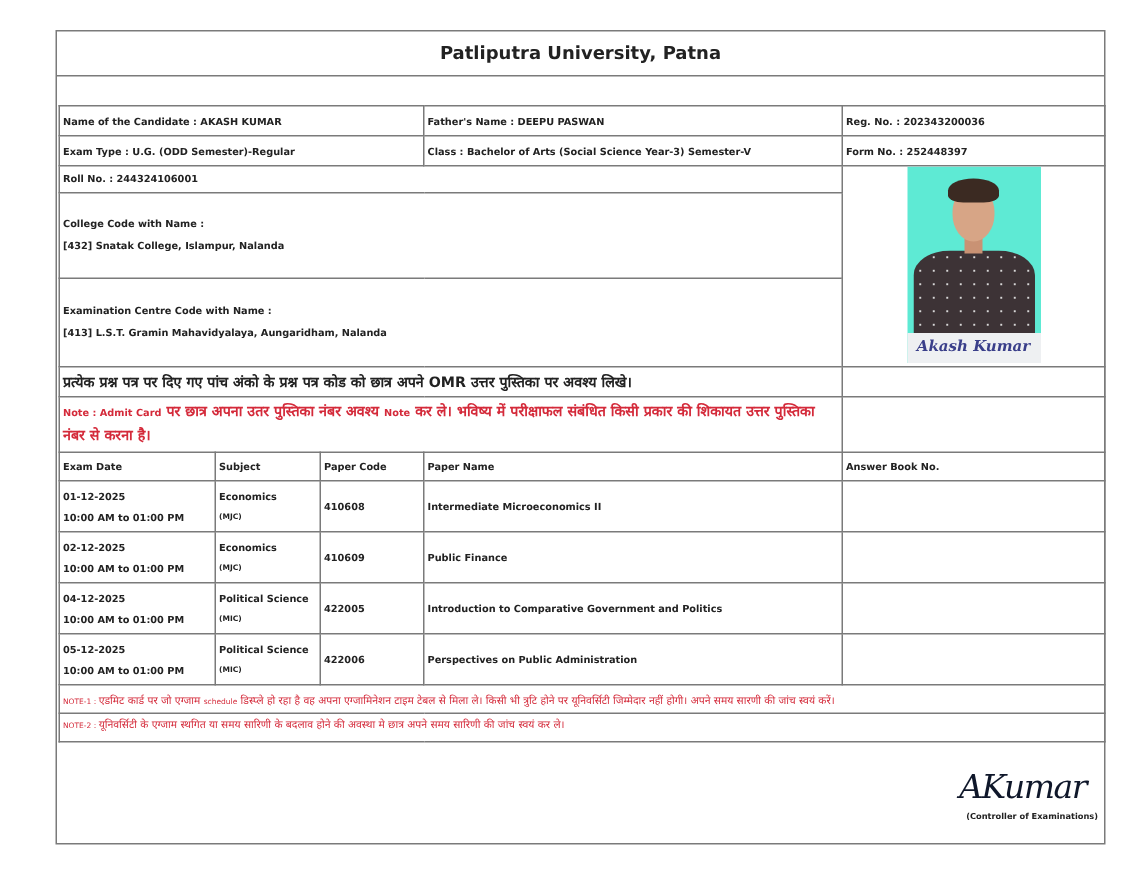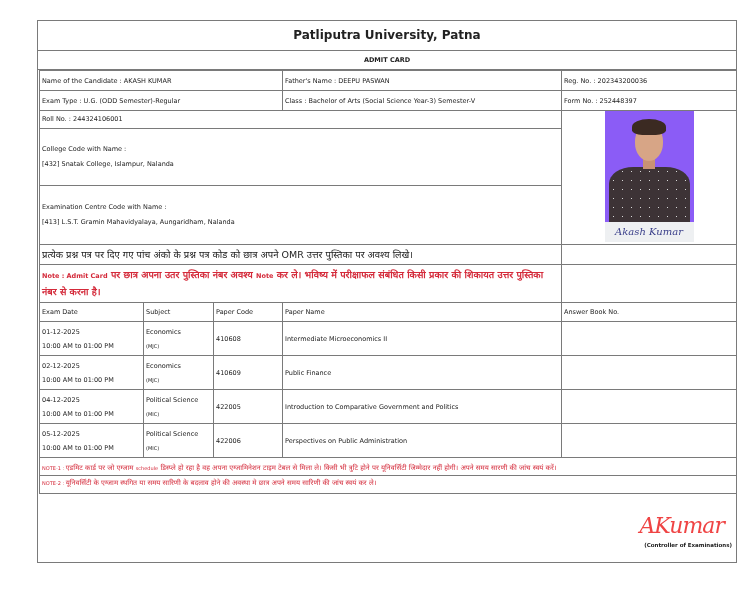--- a/index.html
+++ b/index.html
@@ -6,29 +6,29 @@
   body { width:749px; height:595px; position:relative; overflow:hidden;
          font-family:"DejaVu Sans", sans-serif; color:#222; }
   .outer { position:absolute; left:37px; top:20px; width:700px; height:543px;
            border:1px solid #7a7a7a; box-sizing:border-box; }
   .title { height:29px; border-bottom:1px solid #7a7a7a; text-align:center;
            font-size:12px; font-weight:bold; line-height:29px; color:#222; }
   .subtitle { height:18px; border-bottom:1px solid #7a7a7a; text-align:center;
               font-size:6.5px; font-weight:bold; line-height:18px; }
   table.main { position:absolute; left:1px; top:49px; width:697px; border-collapse:collapse;
                border:1px solid #7a7a7a; table-layout:fixed; }
-  table.main td { border:1px solid #7a7a7a; font-size:6.5px; font-weight:normal;
+  table.main td { border:1px solid #7a7a7a; font-size:6.5px; font-weight:bold;
                   padding:0 2px; vertical-align:middle; color:#222; white-space:nowrap; overflow:hidden; }
   .r20 { height:20px; }
   .roll { height:16px; }
   .college { height:52px; }
   .centre { height:53px; }
   .stack div { line-height:15px; }
   .photo-cell { text-align:center; vertical-align:middle; padding:0; }
-  .photo { display:inline-block; width:89px; height:131px; position:relative; background:#8b5cf6; }
+  .photo { display:inline-block; width:89px; height:131px; position:relative; background:#5eead4; }
   .photo .head { position:absolute; left:30px; top:14px; width:28px; height:36px; border-radius:45% 45% 50% 50%;
                  background:#d7a586; }
   .photo .hair { position:absolute; left:27px; top:8px; width:34px; height:16px; border-radius:50% 50% 30% 30%;
                  background:#3b2a22; }
   .photo .neck { position:absolute; left:38px; top:46px; width:12px; height:12px; background:#c99274; }
   .photo .shirt { position:absolute; left:4px; top:56px; width:81px; height:55px; border-radius:30% 30% 0 0;
                   background:#3d3336;
                   background-image: radial-gradient(#d8d8d8 0.8px, transparent 1px);
                   background-size:9px 9px; }
   .photo .sig { position:absolute; left:0; top:111px; width:89px; height:20px; background:#eef0f2;
@@ -38,30 +38,29 @@
   .note-red { color:#d42a3a !important; font-size:9.5px !important; white-space:normal !important;
               line-height:16px; padding:2px 2px !important; }
   .note-red .small { font-size:6.5px; }
   .hdr td { height:18px;margin-left:24px; }
   .exam-row td { height:33px; }
   .exam-row .stack div { line-height:14px; }
   .tiny { font-size:5px; }
   .fn { color:#d42a3a !important; font-weight:normal !important; font-size:7px !important; height:14px; line-height:14px; }
   .fn .small { font-size:5px; }
   .sign-area { position:absolute; right:4px; bottom:14px; text-align:right; }
-  .signature { font-family:"DejaVu Serif", serif; font-style:italic; font-size:22px; color:#ef4444;
+  .signature { font-family:"DejaVu Serif", serif; font-style:italic; font-size:22px; color:#0f172a;
                letter-spacing:-1px; display:block; margin-right:8px; }
   .controller { font-size:5.5px; font-weight:bold; color:#222; display:block; margin-top:4px; }
 </style>
 </head>
 <body>
 
 <div class="outer">
   <div class="title">Patliputra University, Patna</div>
-  <div class="subtitle">ADMIT CARD</div>
 
   <table class="main">
     <colgroup>
       <col style="width:104px">
         <col style="width:70px">
         <col style="width:69px">
         <col style="width:279px">
         <col style="width:175px">
     </colgroup>
     <tbody>

